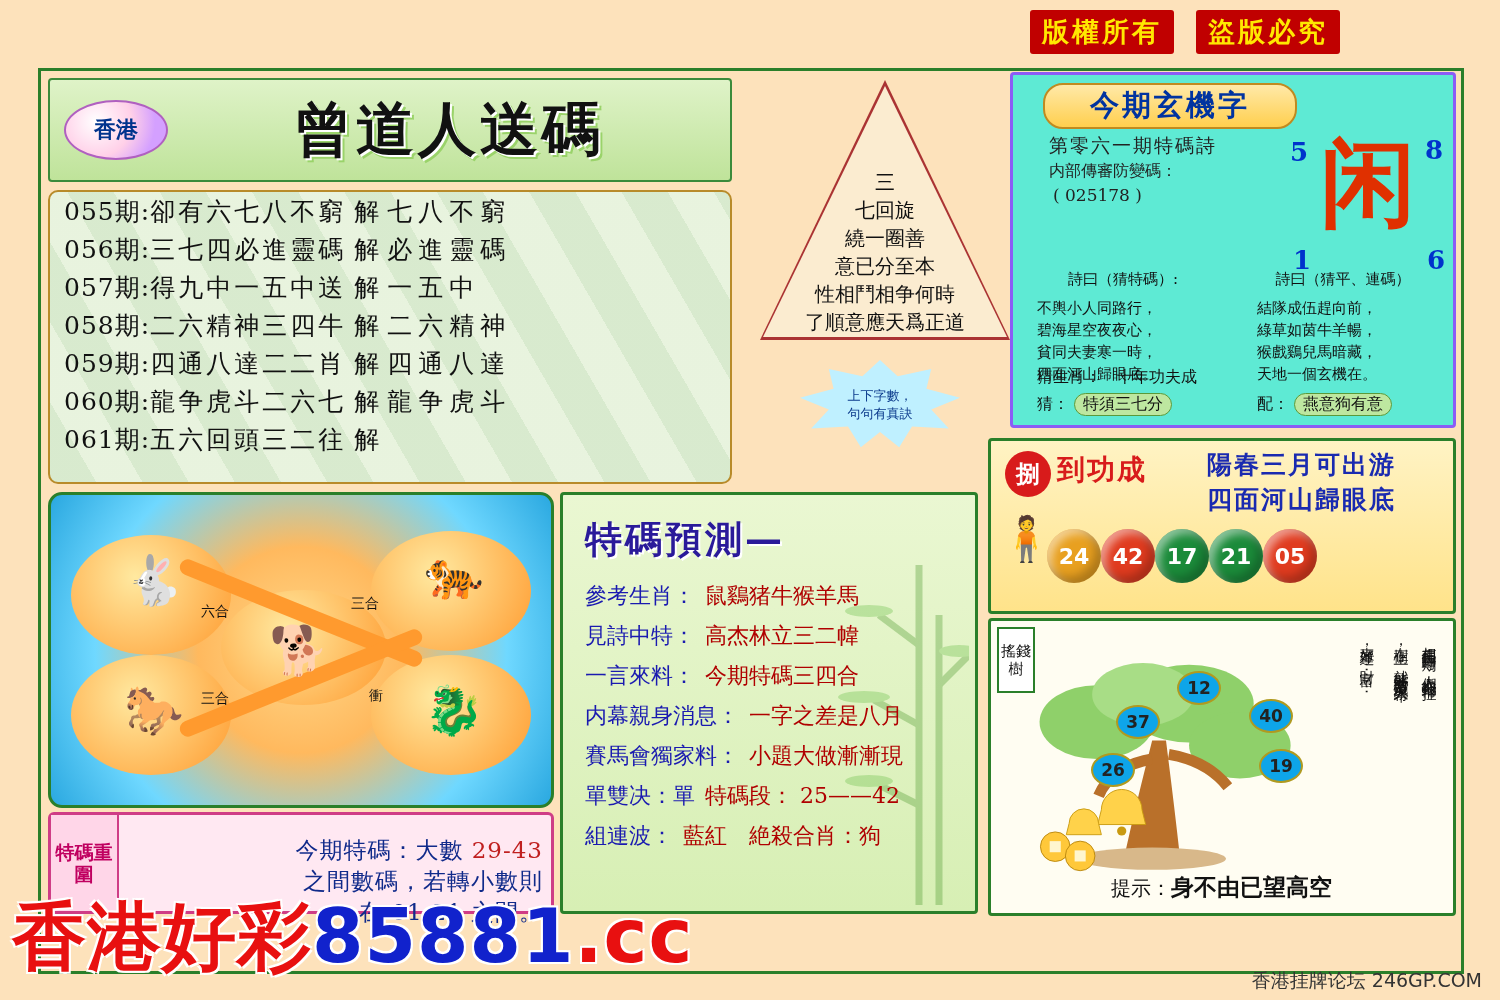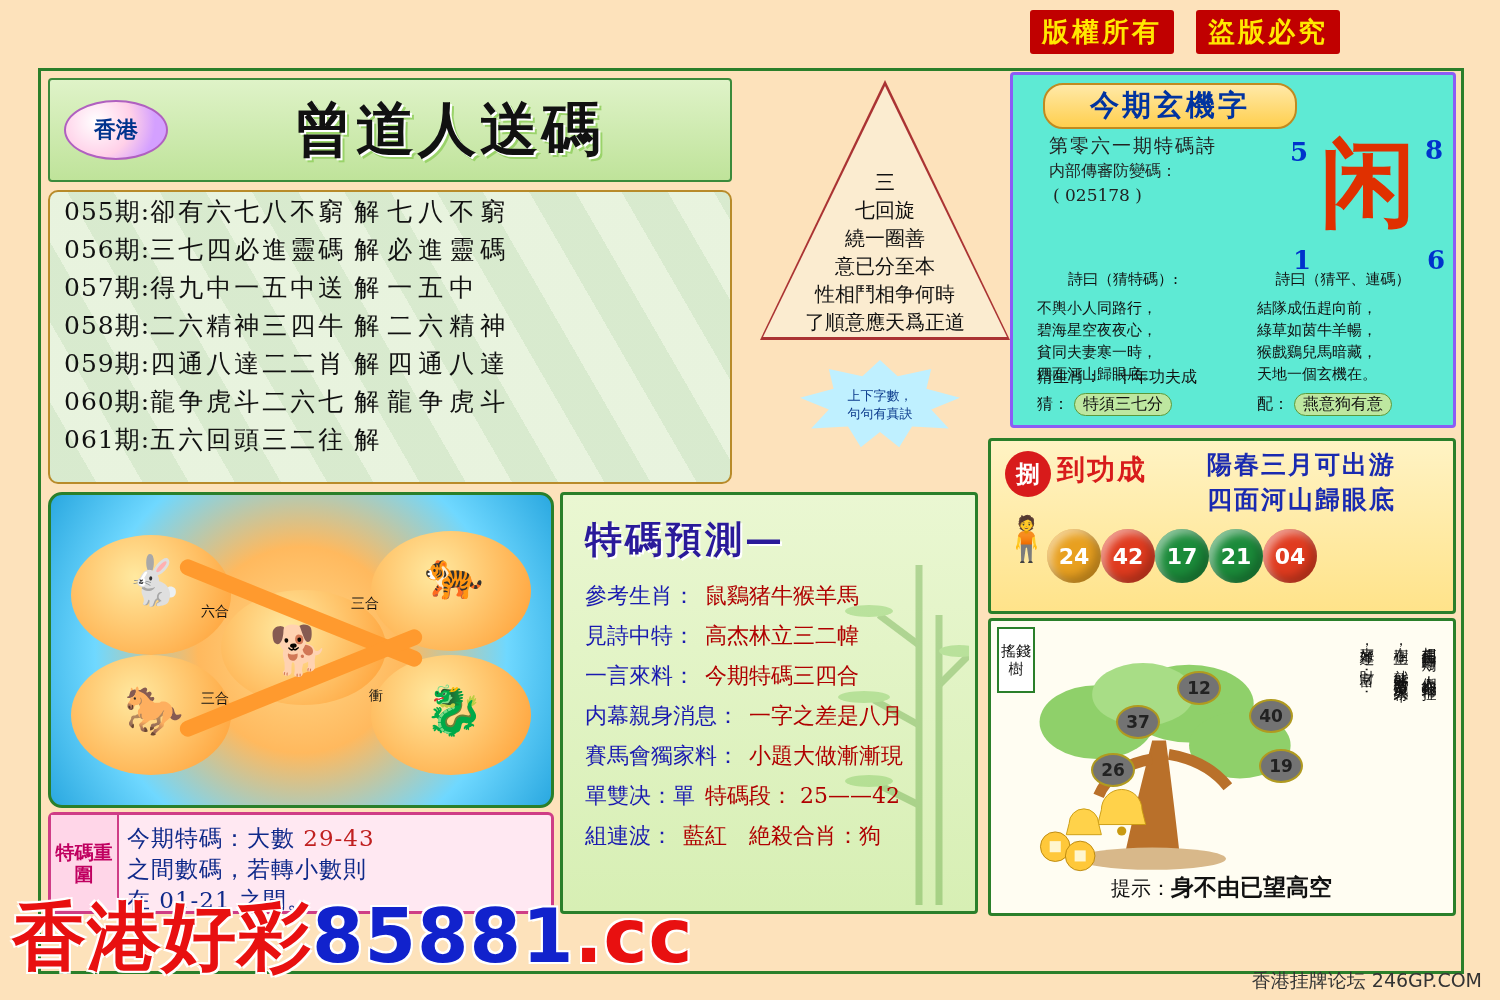--- a/index.html
+++ b/index.html
@@ -178,22 +178,22 @@
   .temabox{
     position:absolute;left:48px;top:812px;width:500px;height:96px;
     background:#ffe8f2;border:3px solid #cf3d86;border-radius:6px;display:flex;
   }
   .tema-left{
     width:66px;background:#ffd6e8;border-right:2px solid #cf3d86;
     display:flex;align-items:center;justify-content:center;
     font-family:"DejaVu Serif","Liberation Serif",serif;
     font-weight:bold;font-size:19px;color:#c00060;line-height:22px;text-align:center;
   }
-  .tema-right{flex:1;padding:8px 8px;font-family:"DejaVu Serif","Liberation Serif",serif;
-    font-size:23px;color:#102a8a;line-height:31px;letter-spacing:1px;}
+  .tema-right{flex:1;padding:20px 8px;font-family:"DejaVu Serif","Liberation Serif",serif;
+    font-size:23px;color:#102a8a;line-height:31px;letter-spacing:1px;text-align:right;}
   .tema-right .num{color:#c02020;}
 
   
   .predict{
     position:absolute;left:560px;top:492px;width:412px;height:416px;
     background:linear-gradient(#eaf7d2,#d7efb4);
     border:3px solid #2a7f2a;border-radius:4px;overflow:hidden;
   }
   .bamboo{
     position:absolute;right:6px;top:30px;width:150px;height:380px;
@@ -254,21 +254,21 @@
     background:#ffffff;border:2px solid #2a7f2a;
     font-family:"DejaVu Serif","Liberation Serif",serif;font-size:15px;color:#111;
     display:flex;align-items:center;justify-content:center;text-align:center;line-height:18px;
   }
   .tb-vtext{
     position:absolute;top:14px;font-family:"DejaVu Serif","Liberation Serif",serif;
     font-size:15px;color:#111;writing-mode:vertical-rl;letter-spacing:2px;line-height:20px;
   }
   .treenum{
     position:absolute;width:40px;height:30px;border-radius:50%;
-    background:#737373;border:2px solid #b09a20;
+    background:#0ea5e9;border:2px solid #b09a20;
     display:flex;align-items:center;justify-content:center;
     font-family:"DejaVu Sans","Liberation Sans",sans-serif;
     font-size:17px;font-weight:bold;color:#222;
   }
   .tip{
     position:absolute;left:120px;bottom:10px;
     font-family:"DejaVu Serif","Liberation Serif",serif;font-size:20px;color:#111;
   }
   .tip b{font-size:23px;}
 
@@ -494,21 +494,21 @@
     <div class="bb-h2">
       <div>陽春三月可出游</div>
       <div>四面河山歸眼底</div>
     </div>
     <div class="person">🧍</div>
     <div class="balls">
       <div class="ball" style="background:#e8a020">24</div>
       <div class="ball" style="background:#e03b1f">42</div>
       <div class="ball" style="background:#1b8b3a">17</div>
       <div class="ball" style="background:#1b8b3a">21</div>
-      <div class="ball" style="background:#e03b1f">04</div>
+      <div class="ball" style="background:#e03b1f">05</div>
     </div>
   </div>
 
   <div class="treebox">
     <div class="tb-tag">搖錢樹</div>
     <div class="tb-vtext" style="right:14px;">相傳三圖時期，人們把錢幣挂</div>
     <div class="tb-vtext" style="right:42px;">在樹上，就能够給自己及家人帶</div>
     <div class="tb-vtext" style="right:76px;">來好運，財富⋯⋯</div>
 
     <svg viewBox="0 0 330 260" style="position:absolute;left:10px;top:18px;width:330px;height:240px;">

